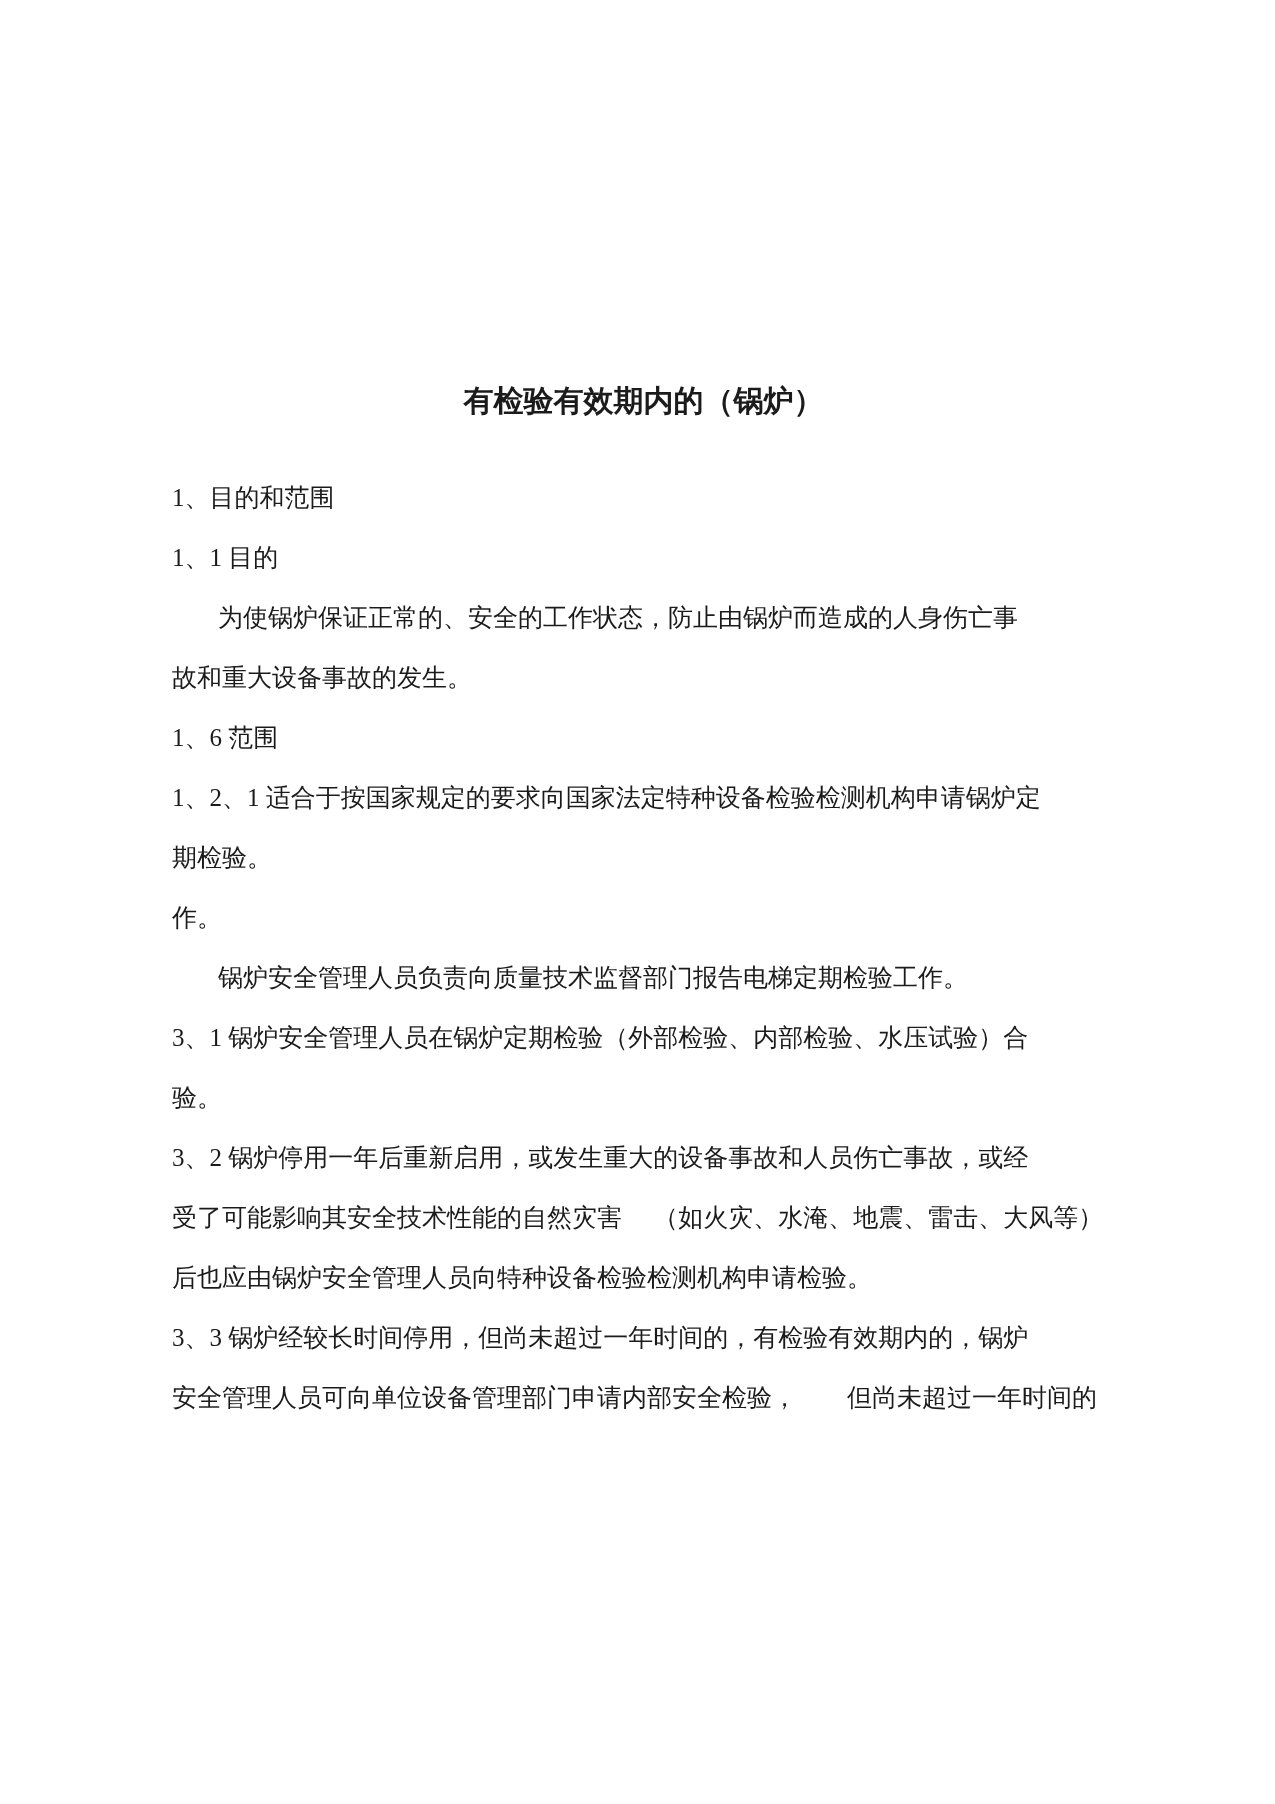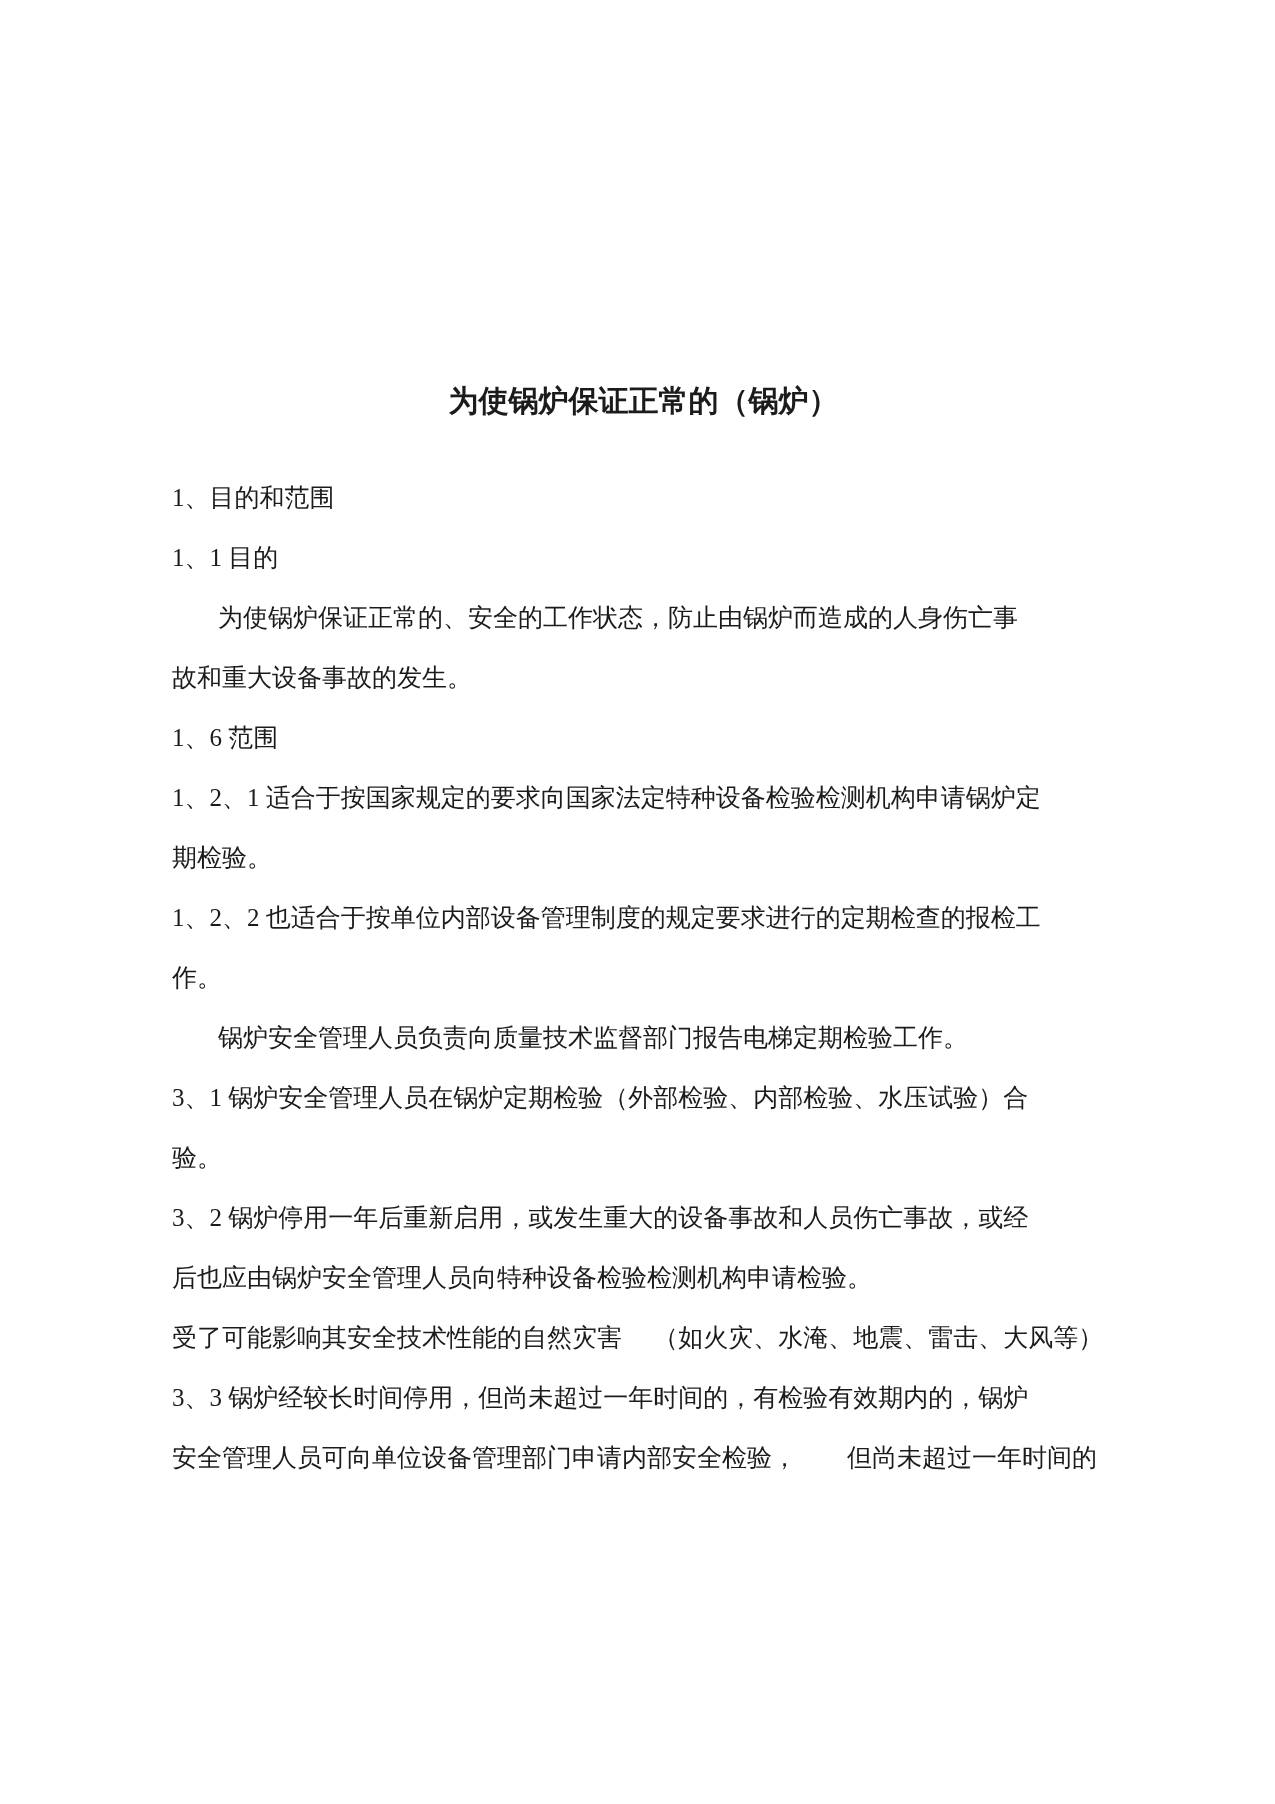--- a/index.html
+++ b/index.html
@@ -41,33 +41,32 @@
     text-align: left;
   }
   .line.indented {
     padding-left: 46px;
   }
 </style>
 </head>
 <body>
 
 <div class="doc-page">
-  <h1 class="doc-title">为使锅炉保证正常的（锅炉）</h1>
+  <h1 class="doc-title">有检验有效期内的（锅炉）</h1>
   <div class="doc-body" id="doc-body">
       <div class="line">1、目的和范围</div>
       <div class="line">1、1 目的</div>
       <div class="line indented">为使锅炉保证正常的、安全的工作状态，防止由锅炉而造成的人身伤亡事</div>
       <div class="line">故和重大设备事故的发生。</div>
       <div class="line">1、6 范围</div>
       <div class="line">1、2、1 适合于按国家规定的要求向国家法定特种设备检验检测机构申请锅炉定</div>
       <div class="line">期检验。</div>
-      <div class="line">1、2、2 也适合于按单位内部设备管理制度的规定要求进行的定期检查的报检工</div>
       <div class="line">作。</div>
       <div class="line indented">锅炉安全管理人员负责向质量技术监督部门报告电梯定期检验工作。</div>
       <div class="line">3、1 锅炉安全管理人员在锅炉定期检验（外部检验、内部检验、水压试验）合</div>
       <div class="line">验。</div>
       <div class="line">3、2 锅炉停用一年后重新启用，或发生重大的设备事故和人员伤亡事故，或经</div>
+      <div class="line">受了可能影响其安全技术性能的自然灾害　 （如火灾、水淹、地震、雷击、大风等）</div>
       <div class="line">后也应由锅炉安全管理人员向特种设备检验检测机构申请检验。</div>
-      <div class="line">受了可能影响其安全技术性能的自然灾害　 （如火灾、水淹、地震、雷击、大风等）</div>
       <div class="line">3、3 锅炉经较长时间停用，但尚未超过一年时间的，有检验有效期内的，锅炉</div>
       <div class="line">安全管理人员可向单位设备管理部门申请内部安全检验，　　但尚未超过一年时间的</div>
     </div>
 </div>
 
 </body></html>

